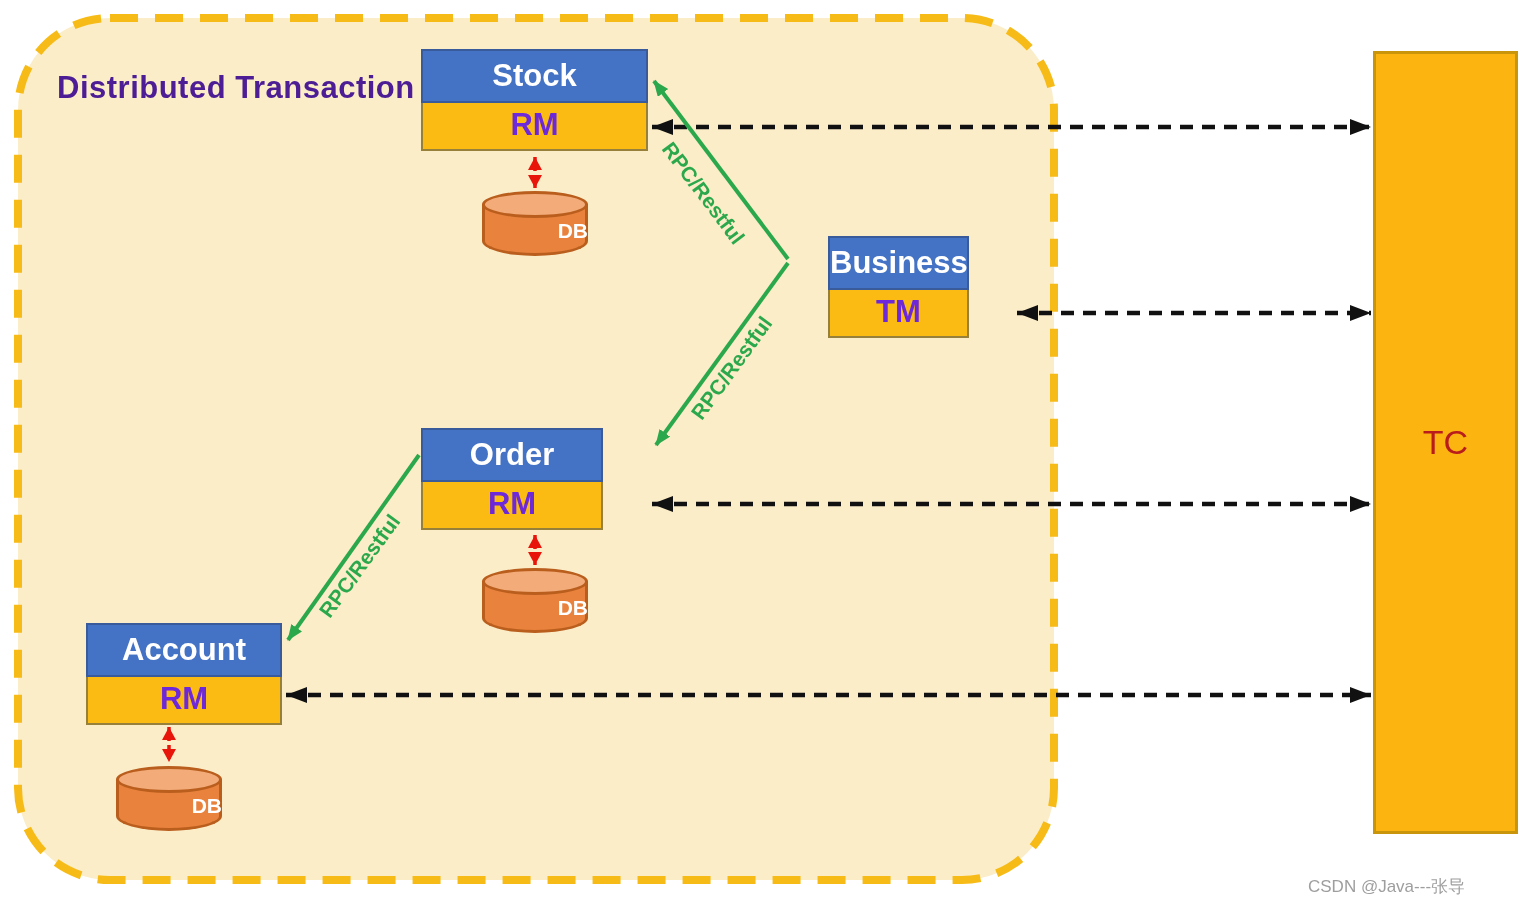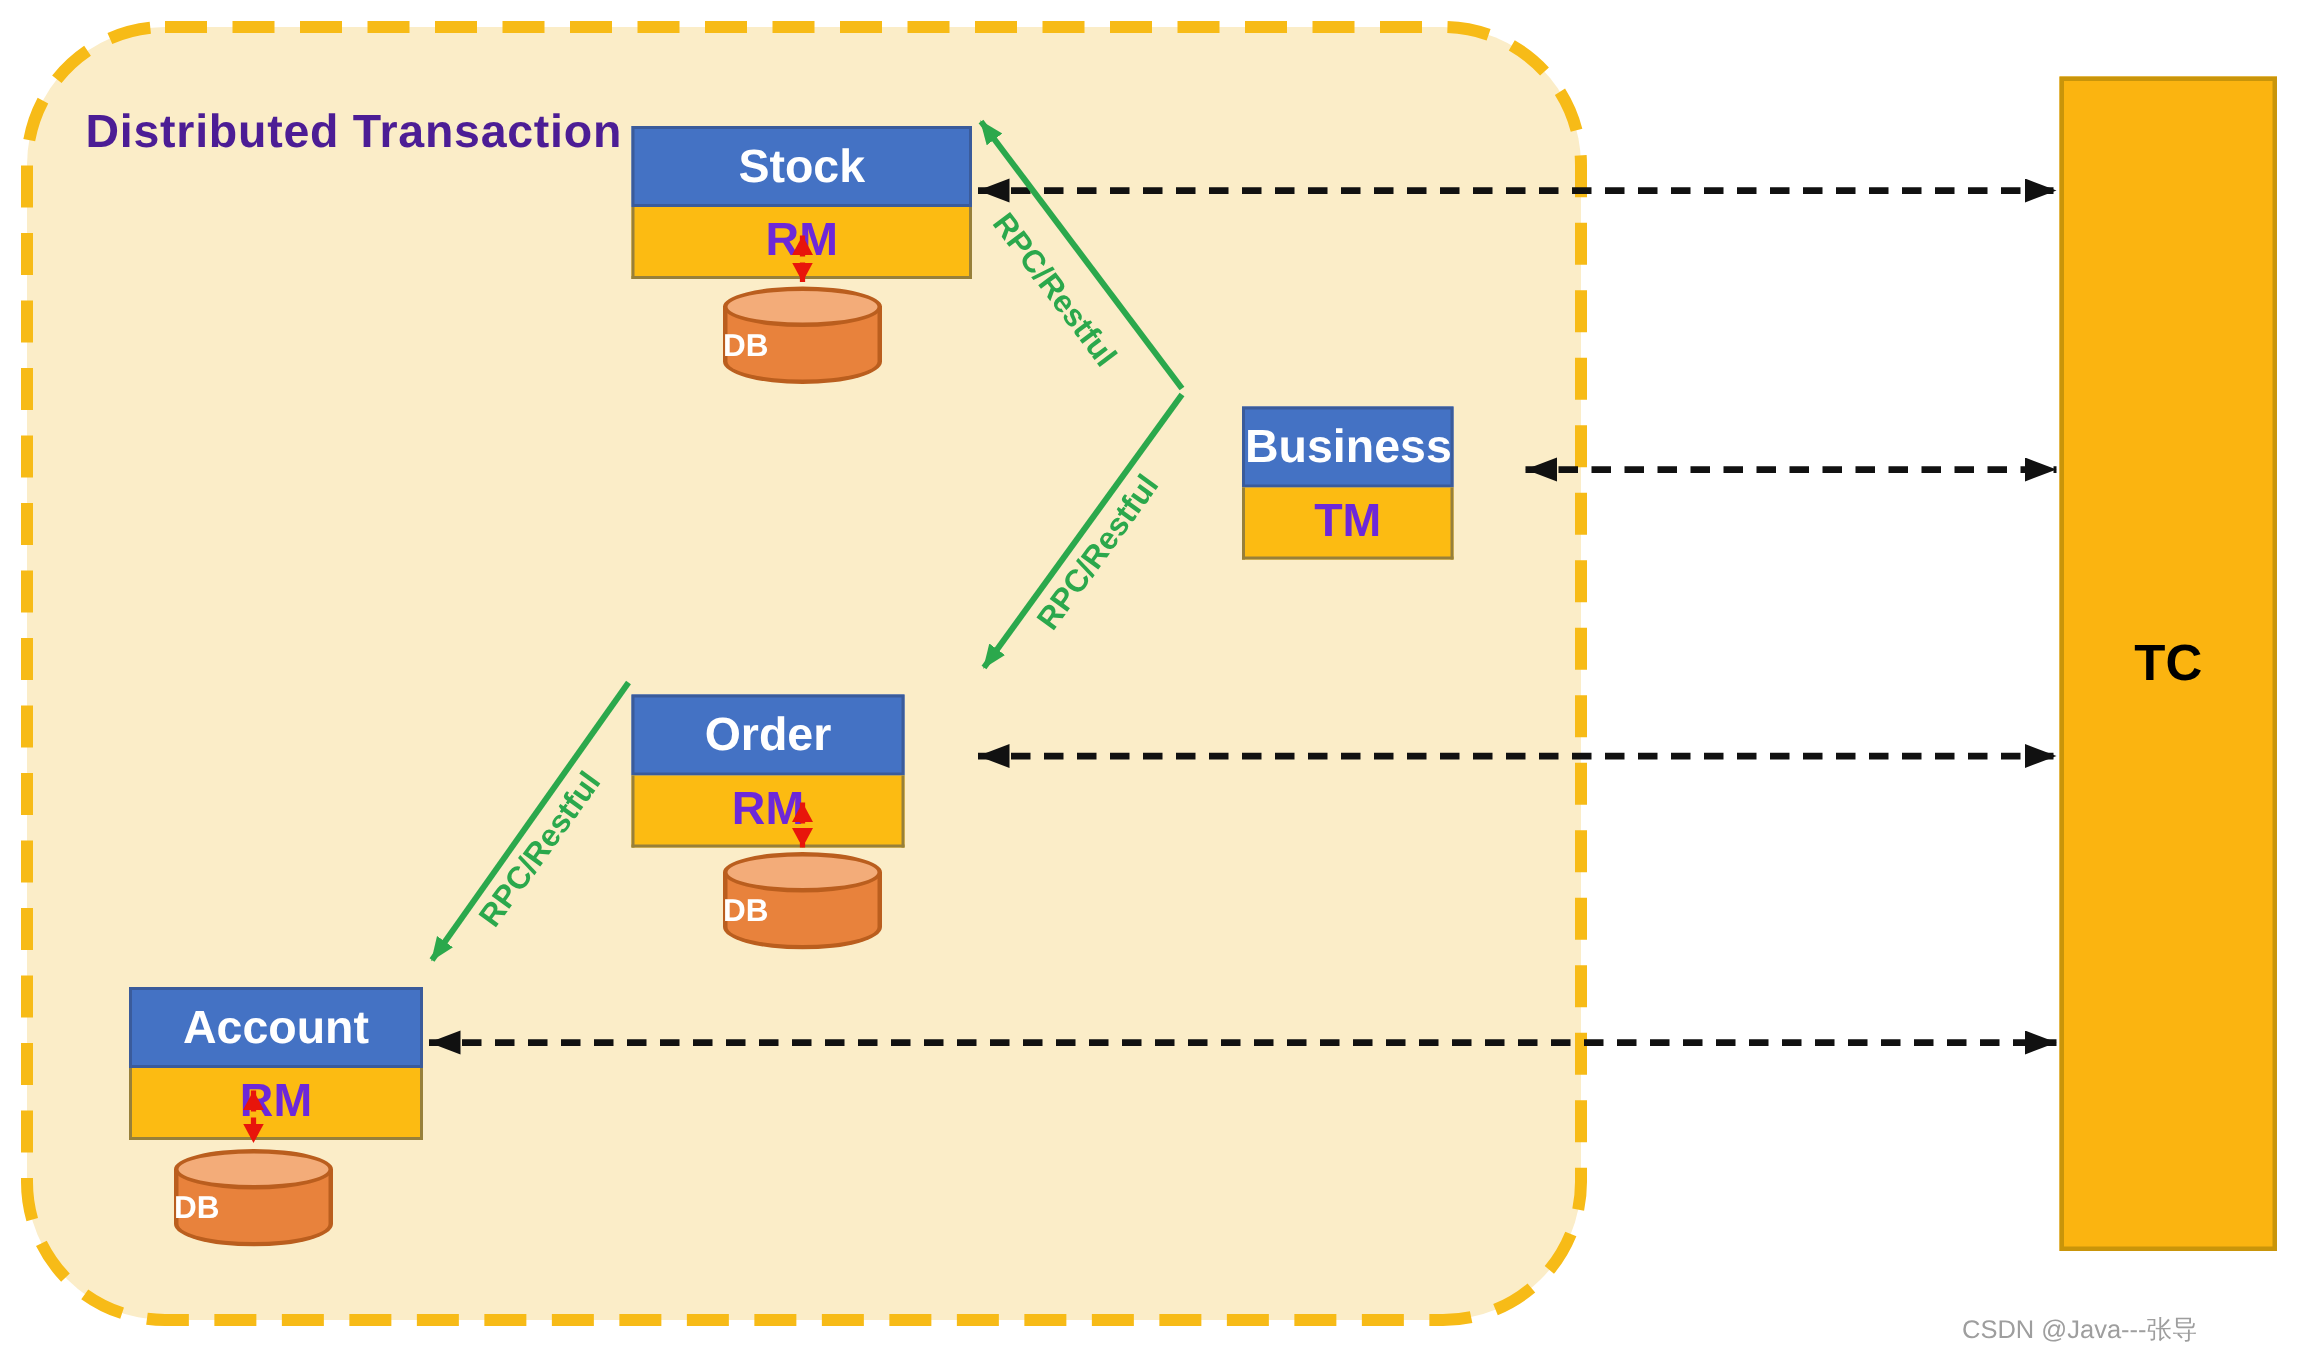--- a/index.html
+++ b/index.html
@@ -13,47 +13,47 @@
   .arrow-layer { z-index:6; }
 
   .dt-title {
     position:absolute; left:57px; top:70px; z-index:3;
     font-size:31px; font-weight:bold; color:#4c1d95; letter-spacing:0.5px;
   }
 
   .svc { position:absolute; z-index:5; box-sizing:border-box; }
   .svc-hdr {
     box-sizing:border-box; height:54px; background:#4472C4; border:2px solid #3A5B9B;
-    color:#ffffff; font-size:31px; font-weight:bold; text-align:center; line-height:50px;margin-top:35px;
+    color:#ffffff; font-size:31px; font-weight:bold; text-align:center; line-height:50px;
   }
   .svc-band {
     box-sizing:border-box; height:48px; background:#FCBB12; border:2px solid #97803A; border-top:none;
     color:#6d28d9; font-size:31px; font-weight:bold; text-align:center; line-height:44px;
   }
 
   .db { position:absolute; width:106px; height:65px; z-index:5; }
   .db-body {
     position:absolute; left:0; top:13px; width:106px; height:52px; box-sizing:border-box;
     background:#E8823C; border:3px solid #BA5E1E; border-top:none;
     border-radius:0 0 53px 53px / 0 0 15px 15px;
   }
   .db-top {
     position:absolute; left:0; top:0; width:106px; height:27px; box-sizing:border-box;
     background:#F3AC79; border:3px solid #BA5E1E; border-radius:50%;
   }
   .db-label {
-    position:absolute; left:0; top:28px; width:106px; text-align:left;
+    position:absolute; left:0; top:28px; width:106px; text-align:right;
     color:#ffffff; font-size:21px; font-weight:bold; z-index:2;
   }
 
   .tc {
     position:absolute; left:1373px; top:51px; width:145px; height:783px; z-index:5;
     box-sizing:border-box; background:#FBB410; border:3px solid #C9950A;
     display:flex; align-items:center; justify-content:center;
-    color:#000000; font-size:34px; font-weight:bold;
+    color:#b91c1c; font-size:34px; font-weight:normal;
   }
 
   .watermark {
     position:absolute; left:1308px; top:875px; z-index:7;
     font-size:17px; color:#9E9E9E; white-space:nowrap;
   }
 
   .rpc-text { fill:#2BA84C; font-family:"Liberation Sans", sans-serif; font-size:21px; font-weight:bold; }
 </style>
 </head>

